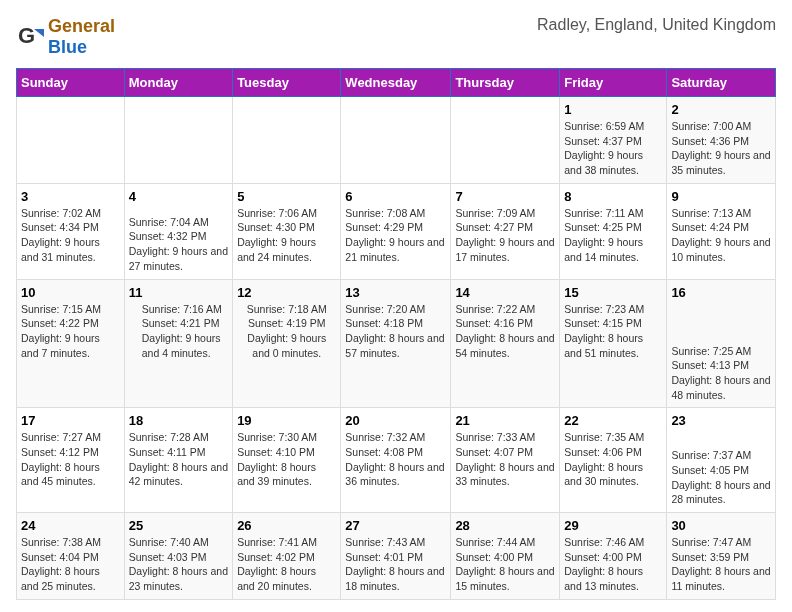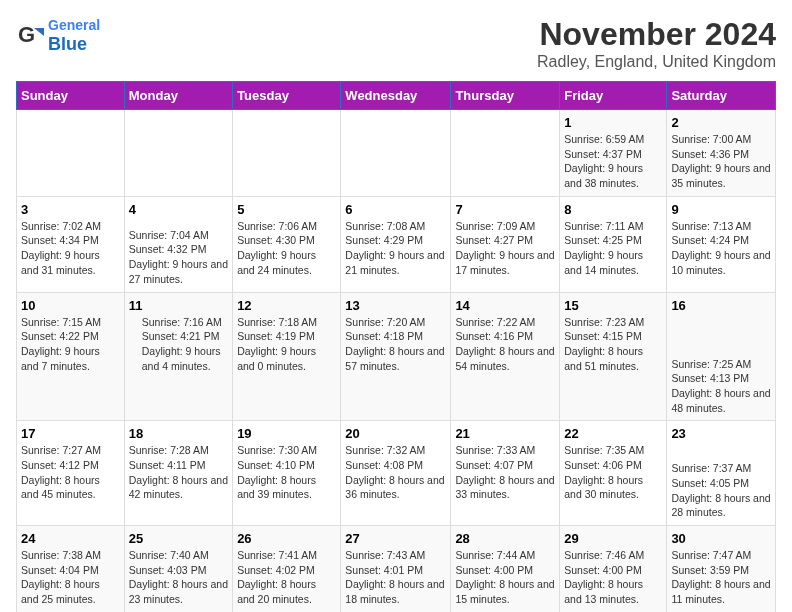--- a/index.html
+++ b/index.html
@@ -15,23 +15,23 @@
       justify-content: space-between;
       align-items: flex-start;
       margin-bottom: 10px;
     }
     .logo {
       display: flex;
       align-items: center;
       gap: 4px;
     }
     .logo-text-general {
-      font-size: 14px;
-      font-weight: bold;
-      color: #3b82f6;
+      font-size: 18px;
+      font-weight: bold;
+      color: #a16207;
     }
     .logo-text-blue {
       font-size: 18px;
       font-weight: bold;
       color: #1a6bbf;
     }
     .logo-icon {
       width: 28px;
       height: 28px;
     }
@@ -100,21 +100,20 @@
     <svg class="logo-icon" viewBox="0 0 28 28" xmlns="http://www.w3.org/2000/svg">
       <text x="2" y="20" font-size="22" font-weight="bold" fill="#333">G</text>
       <polygon points="18,6 28,6 28,14" fill="#2d6cc0"></polygon>
     </svg>
     <div>
       <span class="logo-text-general">General</span><br>
       <span class="logo-text-blue">Blue</span>
     </div>
   </div>
   <div class="title-area">
-    <div class="month-title">November 2024</div>
     <div class="location-title">Radley, England, United Kingdom</div>
   </div>
 </div>
 
 <table>
   <thead>
     <tr>
     <th>Sunday</th>
         <th>Monday</th>
         <th>Tuesday</th>
@@ -196,21 +195,21 @@
 Daylight: 9 hours and 7 minutes.</div>
         </td>
         <td>
           <div class="day-num">11</div>
           <div class="day-info" style="white-space: pre-line; margin-left: 13px;">Sunrise: 7:16 AM
 Sunset: 4:21 PM
 Daylight: 9 hours and 4 minutes.</div>
         </td>
         <td>
           <div class="day-num">12</div>
-          <div class="day-info" style="white-space: pre-line;">Sunrise: 7:18 AM
+          <div class="day-info" style="white-space: pre-line; text-align: center;">Sunrise: 7:18 AM
 Sunset: 4:19 PM
 Daylight: 9 hours and 0 minutes.</div>
         </td>
         <td>
           <div class="day-num">13</div>
           <div class="day-info" style="white-space: pre-line;">Sunrise: 7:20 AM
 Sunset: 4:18 PM
 Daylight: 8 hours and 57 minutes.</div>
         </td>
         <td>

